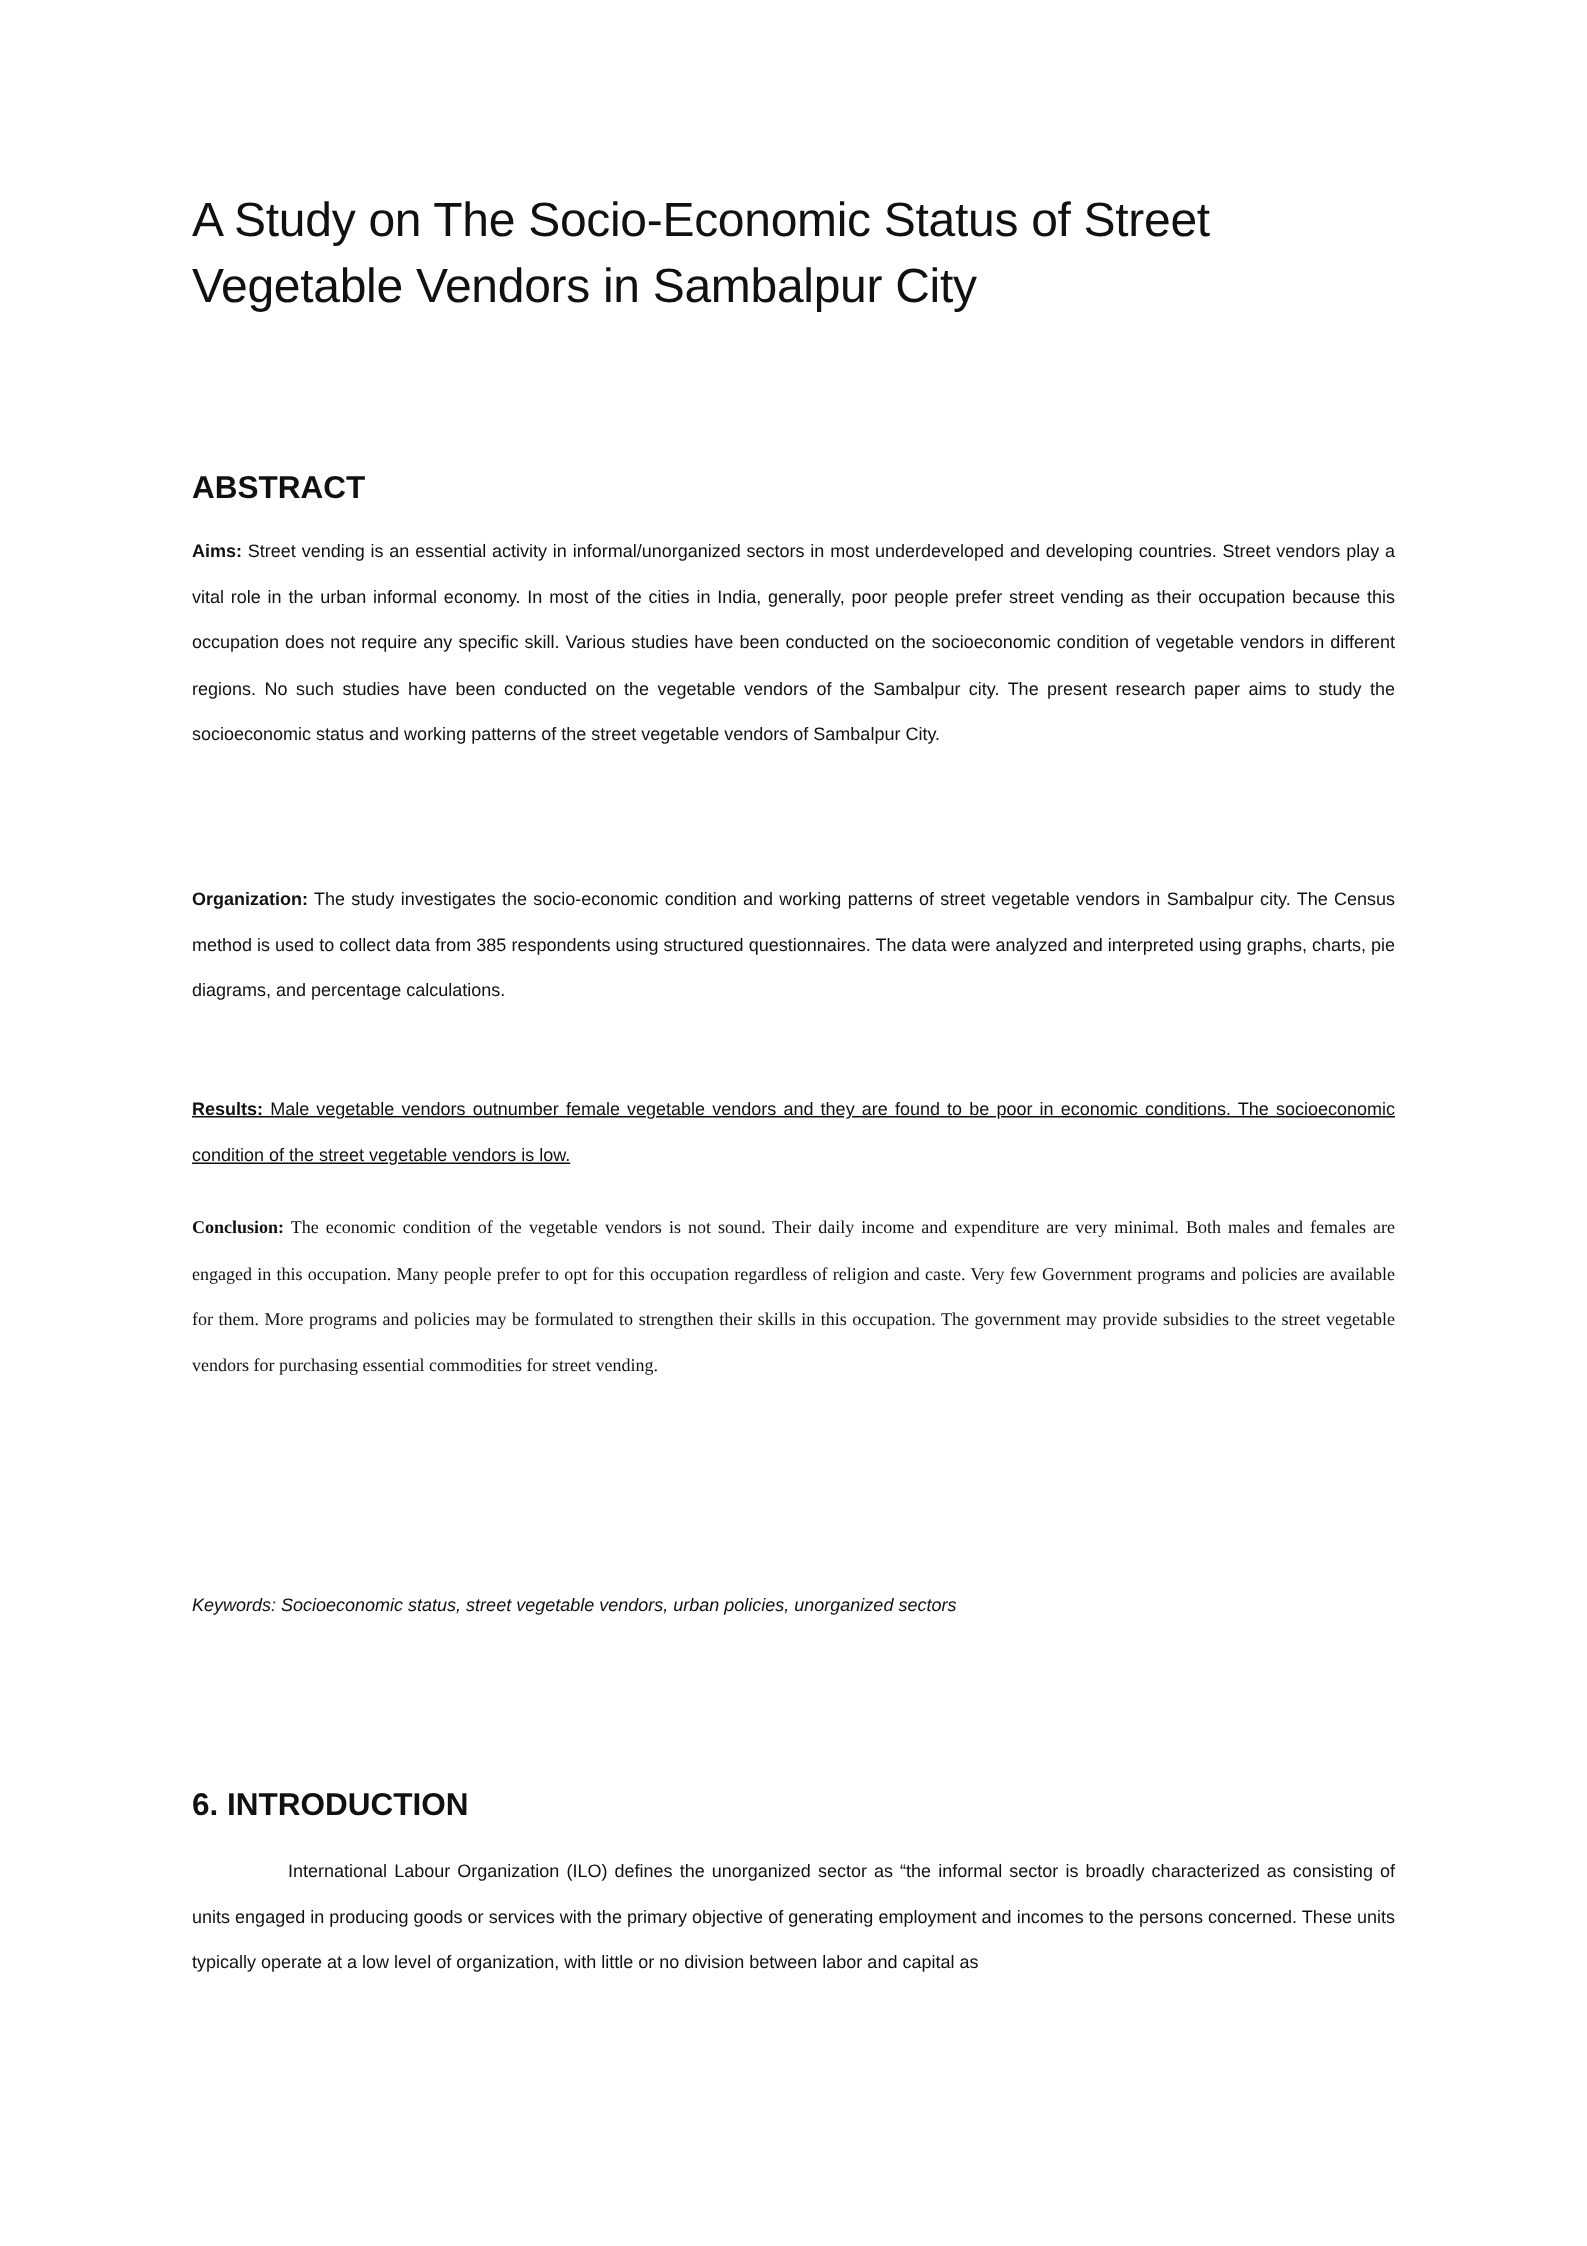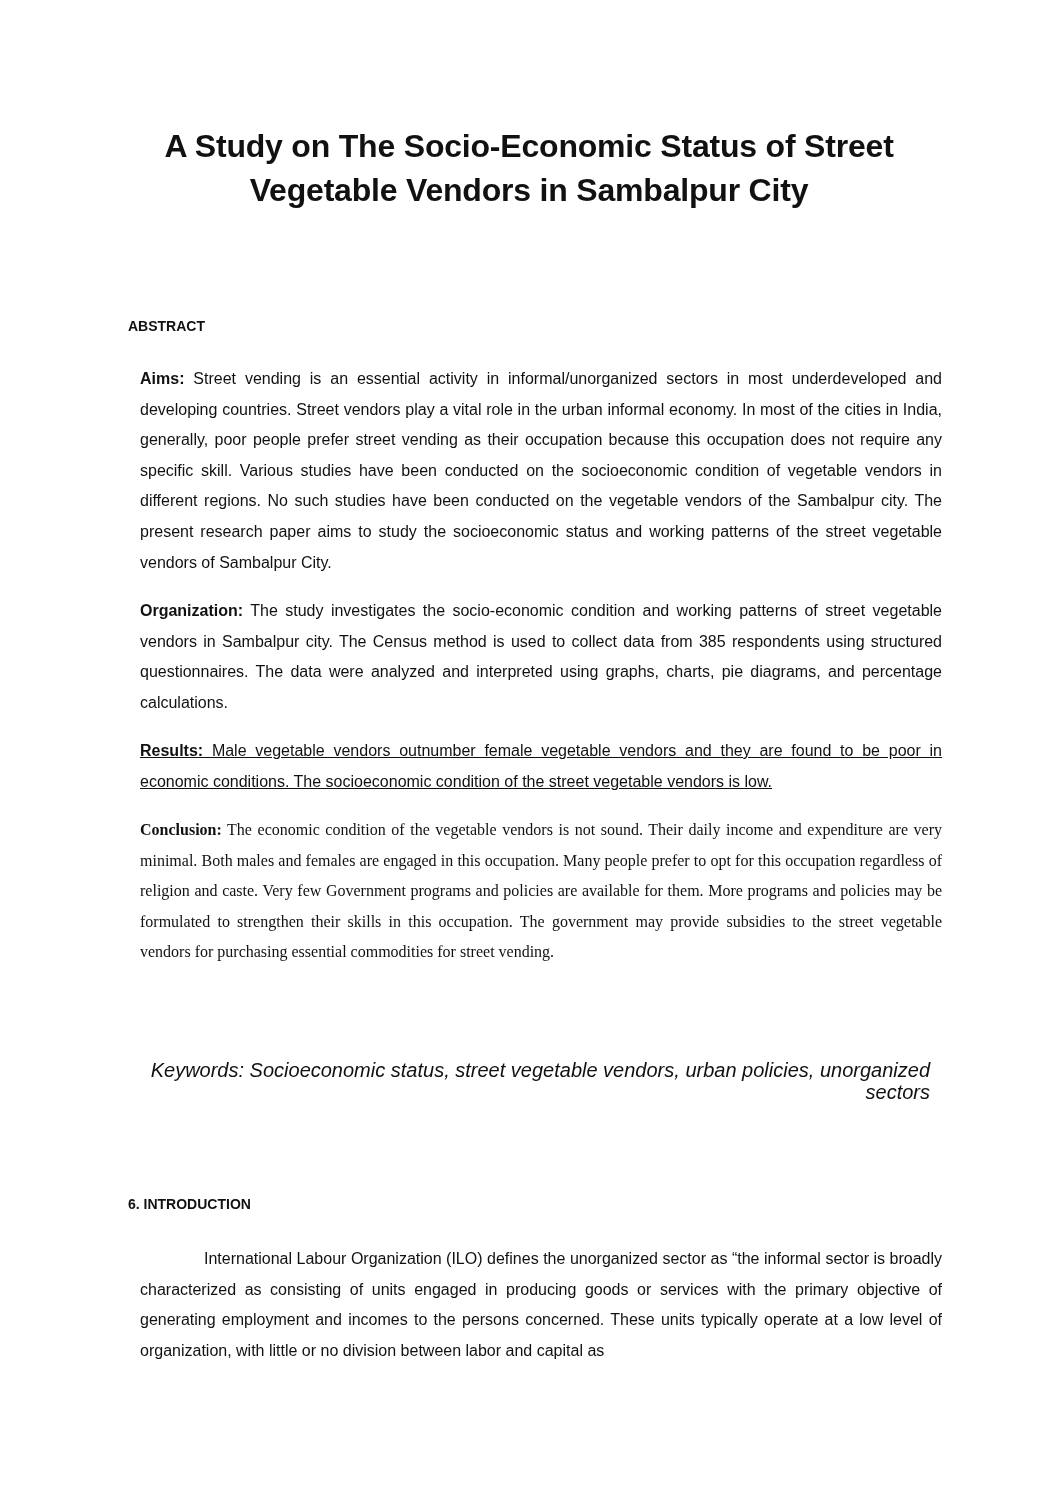--- a/index.html
+++ b/index.html
@@ -19,56 +19,55 @@
       position: absolute;
       left: 128px;
       top: 0;
       width: 802px;
     }
     .title {
       position: absolute;
       top: 124px;
       left: 0;
       width: 802px;
-      text-align: center;
-      font-weight: bold;
+      text-align: left;
+      font-weight: normal;
       font-size: 32px;
       line-height: 44px;
       letter-spacing: -0.2px;
       margin: 0;
     }
     .heading {
       position: absolute;
       left: 0;
       font-weight: bold;
-      font-size: 14px;
+      font-size: 21px;
       line-height: 22px;
       margin: 0;
     }
     .para {
       position: absolute;
       left: 0;
       width: 802px;
-      margin: 12px;
-      font-size: 16px;
+      margin: 0;
+      font-size: 12px;
       line-height: 30.6px;
       text-align: justify;
     }
     .para .label {
       font-weight: bold;
     }
     .keywords {
       position: absolute;
       left: 0;
       width: 802px;
       margin: 0;
-      font-size: 20px;
+      font-size: 12px;
       line-height: 22px;
       font-style: italic;
-      text-align: right;
     }
     .indent {
       text-indent: 64px;
     }
   </style>
 </head>
 <body>
 
 <div class="page">
 

